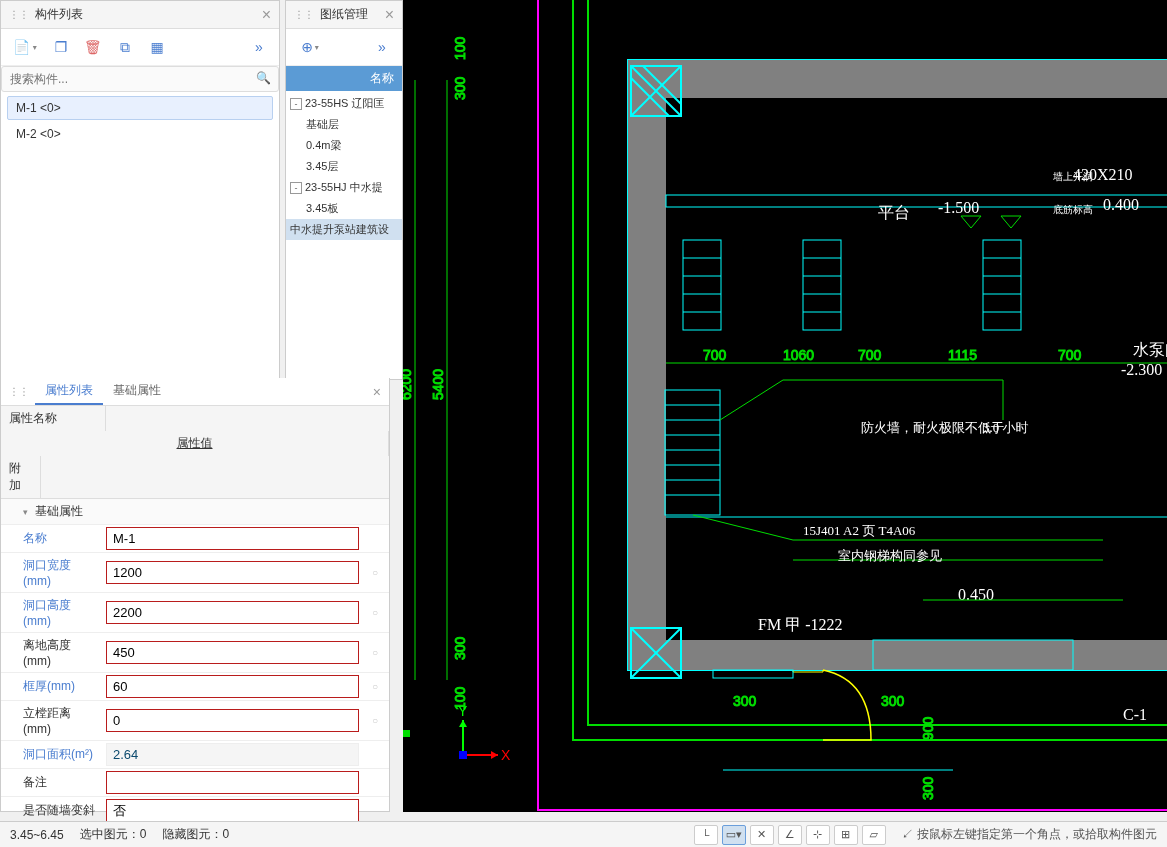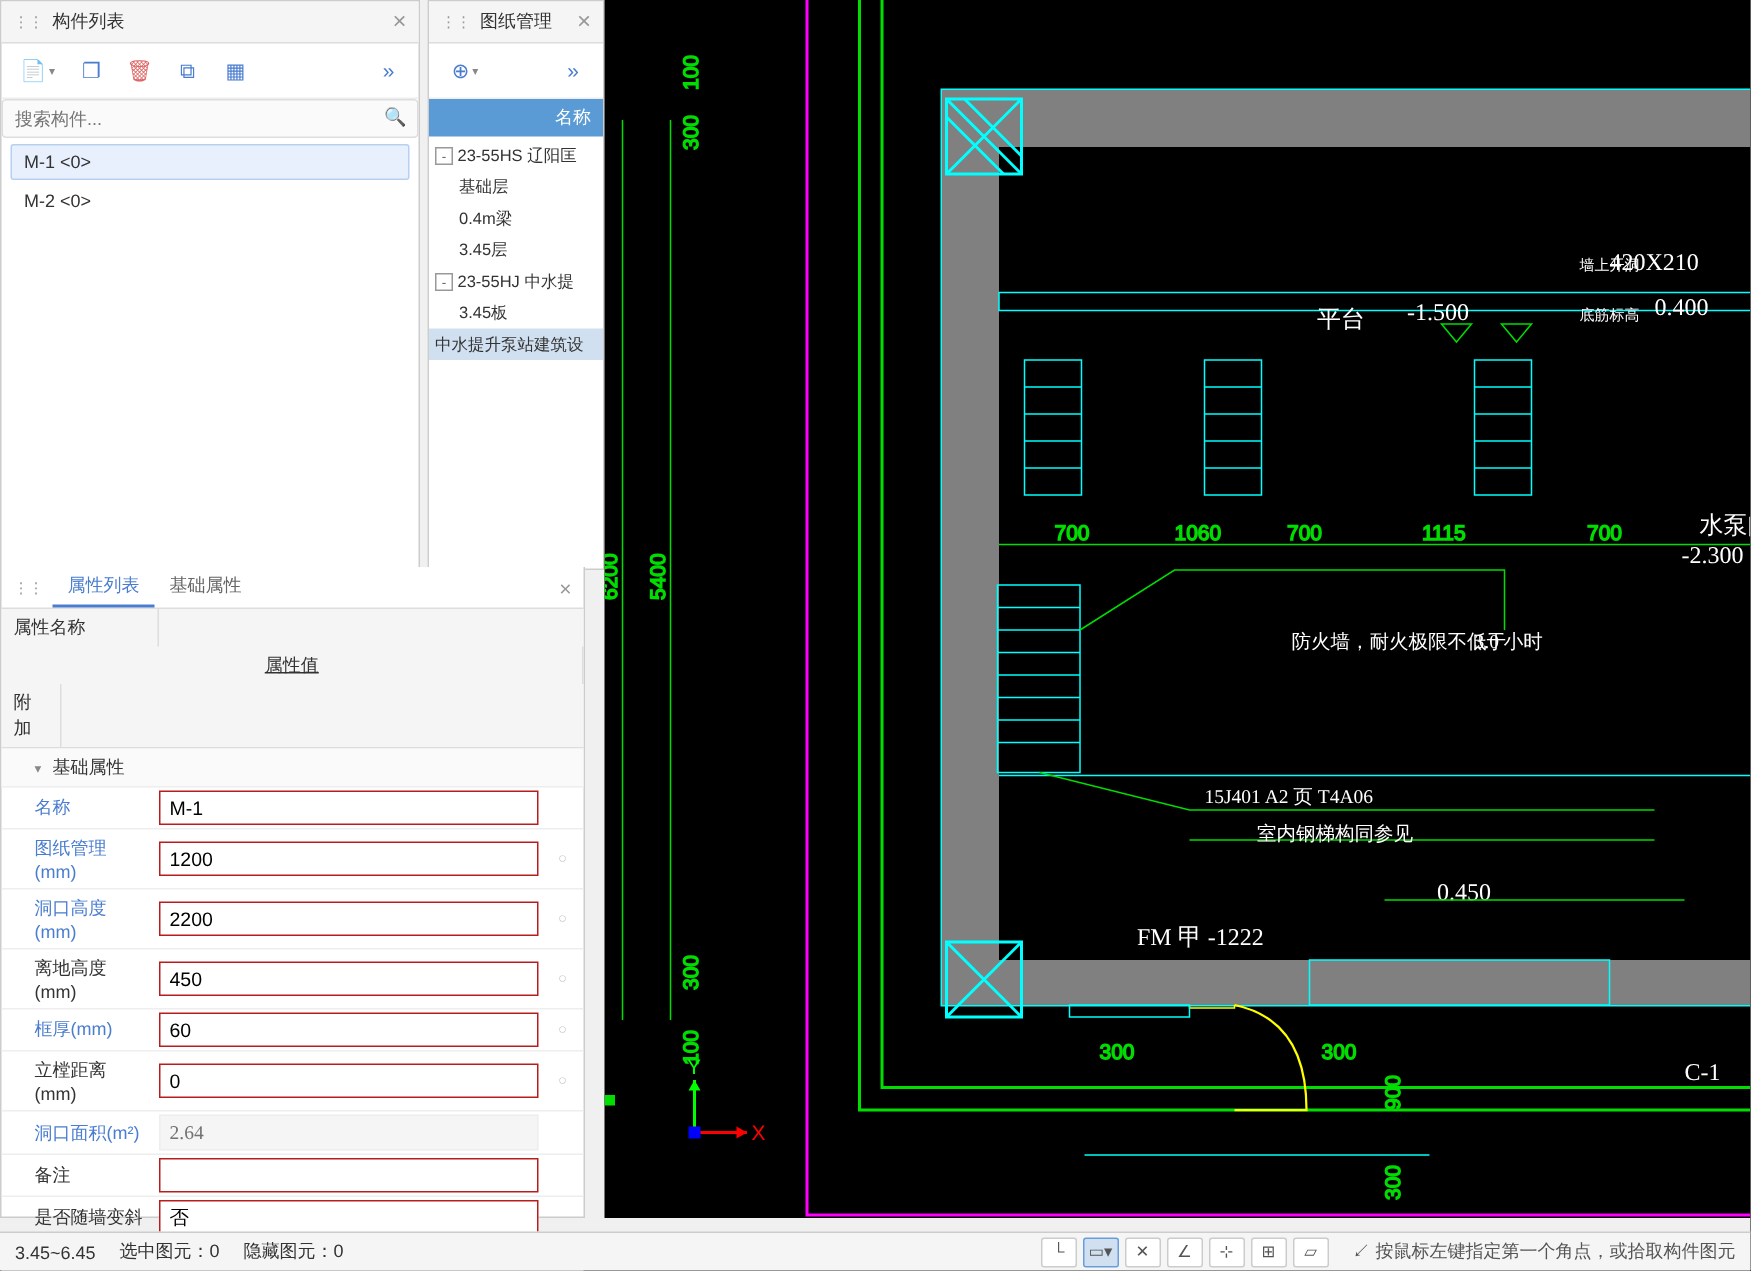--- a/index.html
+++ b/index.html
@@ -45,21 +45,21 @@
 .ph-ext { width: 40px; }
 .prop-group { display: flex; align-items: center; padding: 4px 22px; background: #fafafa; border-bottom: 1px solid #eee; cursor: pointer; }
 .prop-group .arrow { width: 12px; font-size: 9px; color: #888; }
 .prop-group .arrow.open::before { content: "▾"; }
 .prop-group .arrow.closed::before { content: "▸"; }
 .prop-row { display: flex; border-bottom: 1px solid #eee; align-items: center; }
 .prop-row .pname { width: 103px; padding: 4px 8px 4px 22px; color: #4a7dcf; font-size: 12px; }
 .prop-row .pname.black { color: #333; }
 .prop-row .pval { flex: 1; padding: 2px; }
 .prop-row .pval input { width: 100%; border: 1px solid #b91c1c; padding: 3px 6px; font-size: 13px; }
-.prop-row .pval input[readonly] { background: #f5f5f5; color: #737373; border-color: #eee; font-family: Liberation Serif, serif; }
+.prop-row .pval input[readonly] { background: #f5f5f5; color: #0c4a6e; border-color: #eee; }
 .prop-row .pext { width: 28px; text-align: center; color: #ccc; font-size: 10px; }
 
 
 .canvas { position: absolute; left: 403px; top: 0; width: 764px; height: 812px; background: #000; overflow: hidden; }
 .canvas svg { width: 100%; height: 100%; }
 
 
 .status { position: absolute; left: 0; bottom: 0; width: 100%; height: 26px; background: #f5f5f5; border-top: 1px solid #ccc; display: flex; align-items: center; padding: 0 10px; gap: 16px; font-size: 12px; }
 .status .sbtn { width: 24px; height: 20px; border: 1px solid #ccc; background: #fff; display: flex; align-items: center; justify-content: center; cursor: pointer; font-size: 11px; color: #555; border-radius: 2px; }
 .status .sbtn.active { background: #d0e0f0; border-color: #6a9edb; }
@@ -138,21 +138,21 @@
       <span class="arrow open"></span>
       <span>基础属性</span>
     </div>
   <div id="grp0">
       <div class="prop-row">
         <div class="pname">名称</div>
         <div class="pval"><input value="M-1" style=""></div>
         <div class="pext"></div>
       </div>
       <div class="prop-row">
-        <div class="pname">图纸管理(mm)</div>
+        <div class="pname">洞口宽度(mm)</div>
         <div class="pval"><input value="1200" style=""></div>
         <div class="pext">○</div>
       </div>
       <div class="prop-row">
         <div class="pname">洞口高度(mm)</div>
         <div class="pval"><input value="2200" style=""></div>
         <div class="pext">○</div>
       </div>
       <div class="prop-row">
         <div class="pname black">离地高度(mm)</div>

